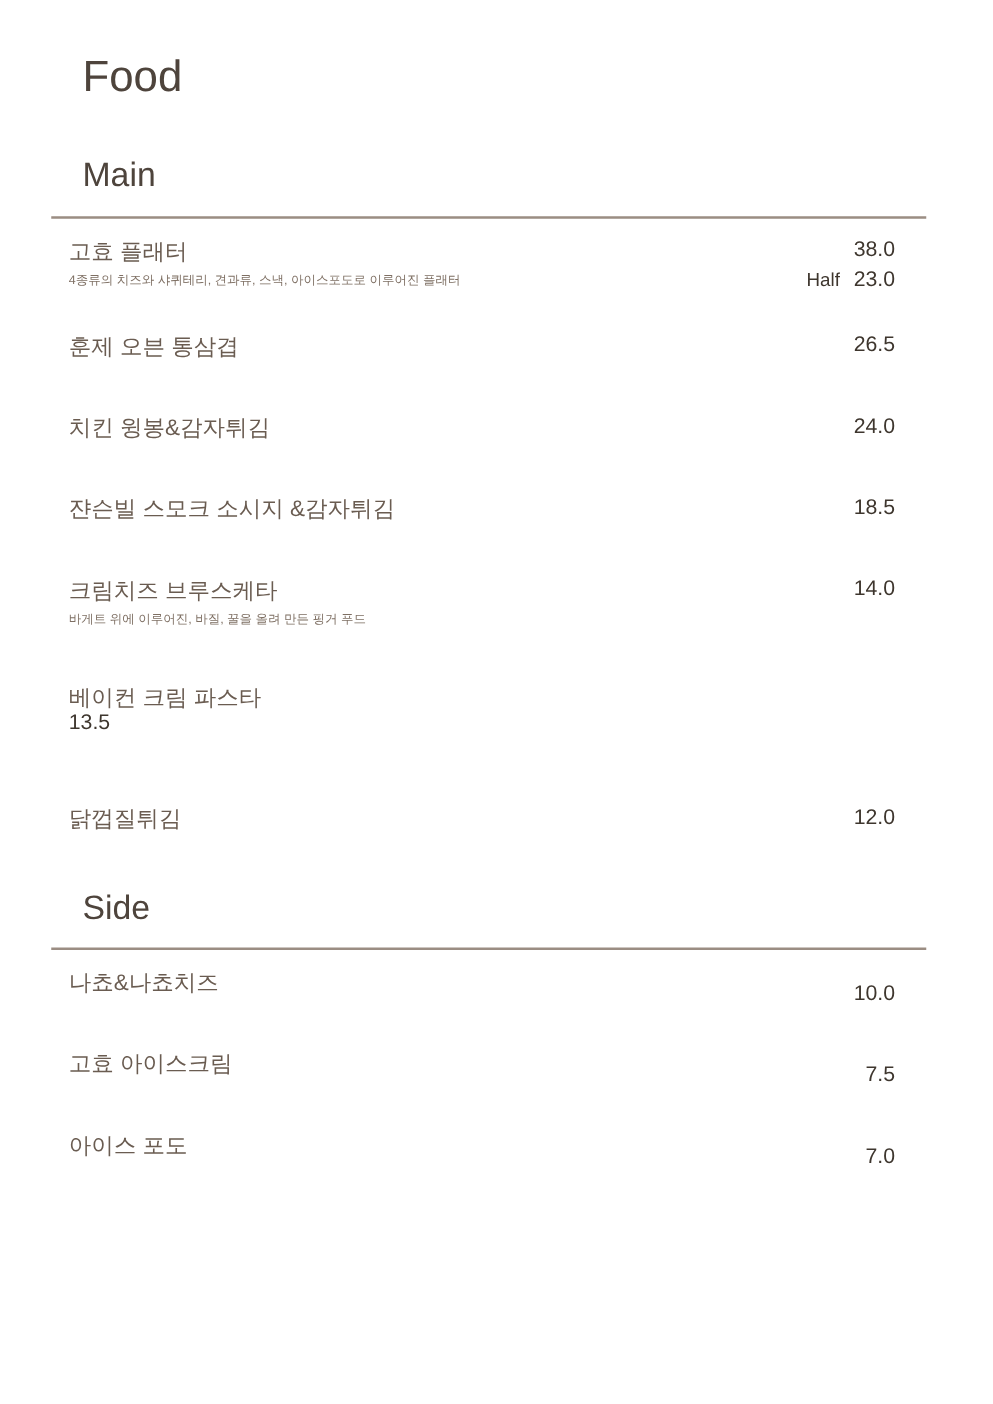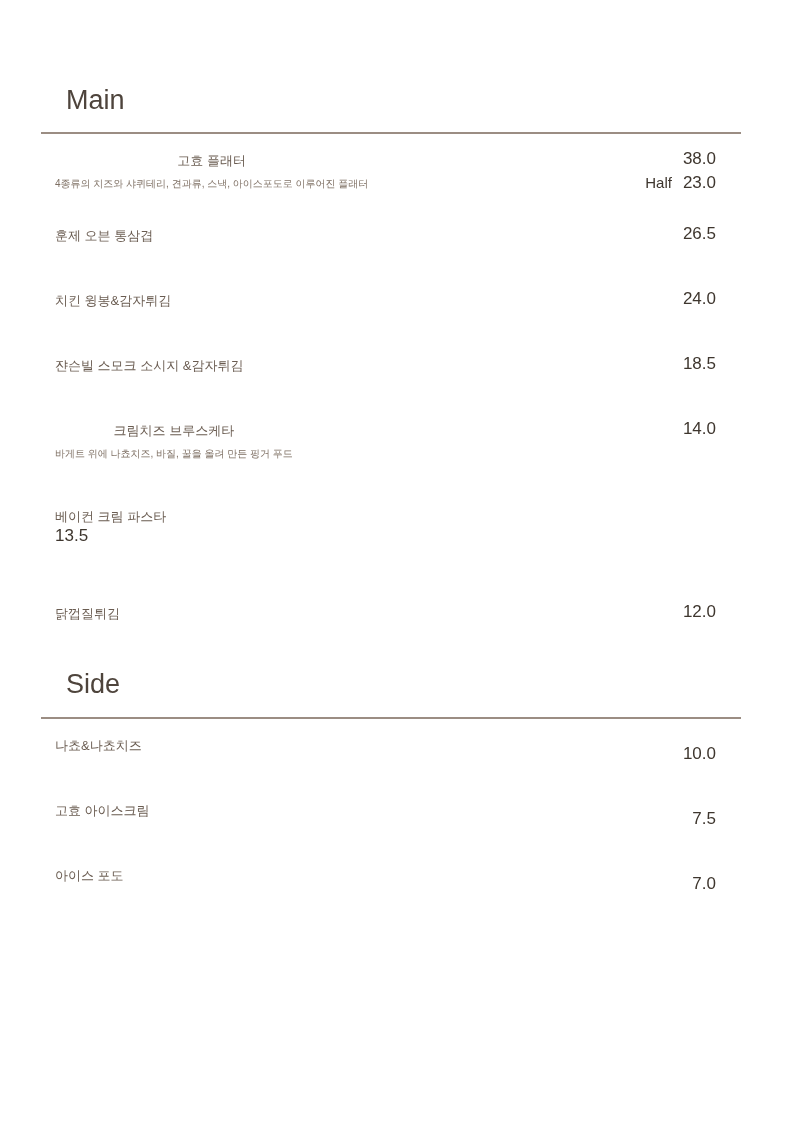--- a/index.html
+++ b/index.html
@@ -39,23 +39,22 @@
   }
   .items{padding:16px 78px 0 55px;}
   .item{
     display:flex;
     justify-content:space-between;
     align-items:flex-start;
     margin-bottom:44px;
   }
   .item-main{max-width:560px;}
   .item-name{
-    font-size:13px;line-height:21px;
+    font-size:18px;line-height:21px;
     color:var(--item-name);
-    text-align:center;
   }
   .item-desc{
     font-size:10px;line-height:17px;
     color:var(--desc);
     margin-top:4px;
   }
   .price-col{
     text-align:right;
     color:var(--price);
     font-size:17px;line-height:21px;
@@ -73,20 +72,21 @@
   
   .menu-section[data-section-index="0"] .item:nth-child(1){margin-bottom:30px;}
   .menu-section[data-section-index="0"] .item:nth-child(6){margin-bottom:55px;flex-direction:column;}
   .menu-section[data-section-index="0"] .price-col{position:relative;top:-2px;}
   .menu-section[data-section-index="1"] .price-col{position:relative;top:8px;}
 </style>
 </head>
 <body>
 
 <div class="page">
+  <h1 class="page-title">Food</h1>
   <div id="sections">
   <section class="menu-section" data-section-index="0">
     <h2 class="section-title">Main</h2>
     <div class="rule"></div>
     <div class="items">
   <div class="item has-desc">
     <div class="item-main">
       <div class="item-name">고효 플래터</div>
       <div class="item-desc">4종류의 치즈와 샤퀴테리, 견과류, 스낵, 아이스포도로 이루어진 플래터</div>
     </div>
@@ -129,21 +129,21 @@
     <div class="price-col">
       <div class="price">18.5</div>
 
     </div>
   </div>
 
 
   <div class="item has-desc">
     <div class="item-main">
       <div class="item-name">크림치즈 브루스케타</div>
-      <div class="item-desc">바게트 위에 나쵸치즈, 바질, 꿀을 올려 만든 핑거 푸드</div>
+      <div class="item-desc">바게트 위에 이루어진, 바질, 꿀을 올려 만든 핑거 푸드</div>
     </div>
     <div class="price-col">
       <div class="price">14.0</div>
 
     </div>
   </div>
 
   <div class="item">
     <div class="item-main">
       <div class="item-name">베이컨 크림 파스타</div>

